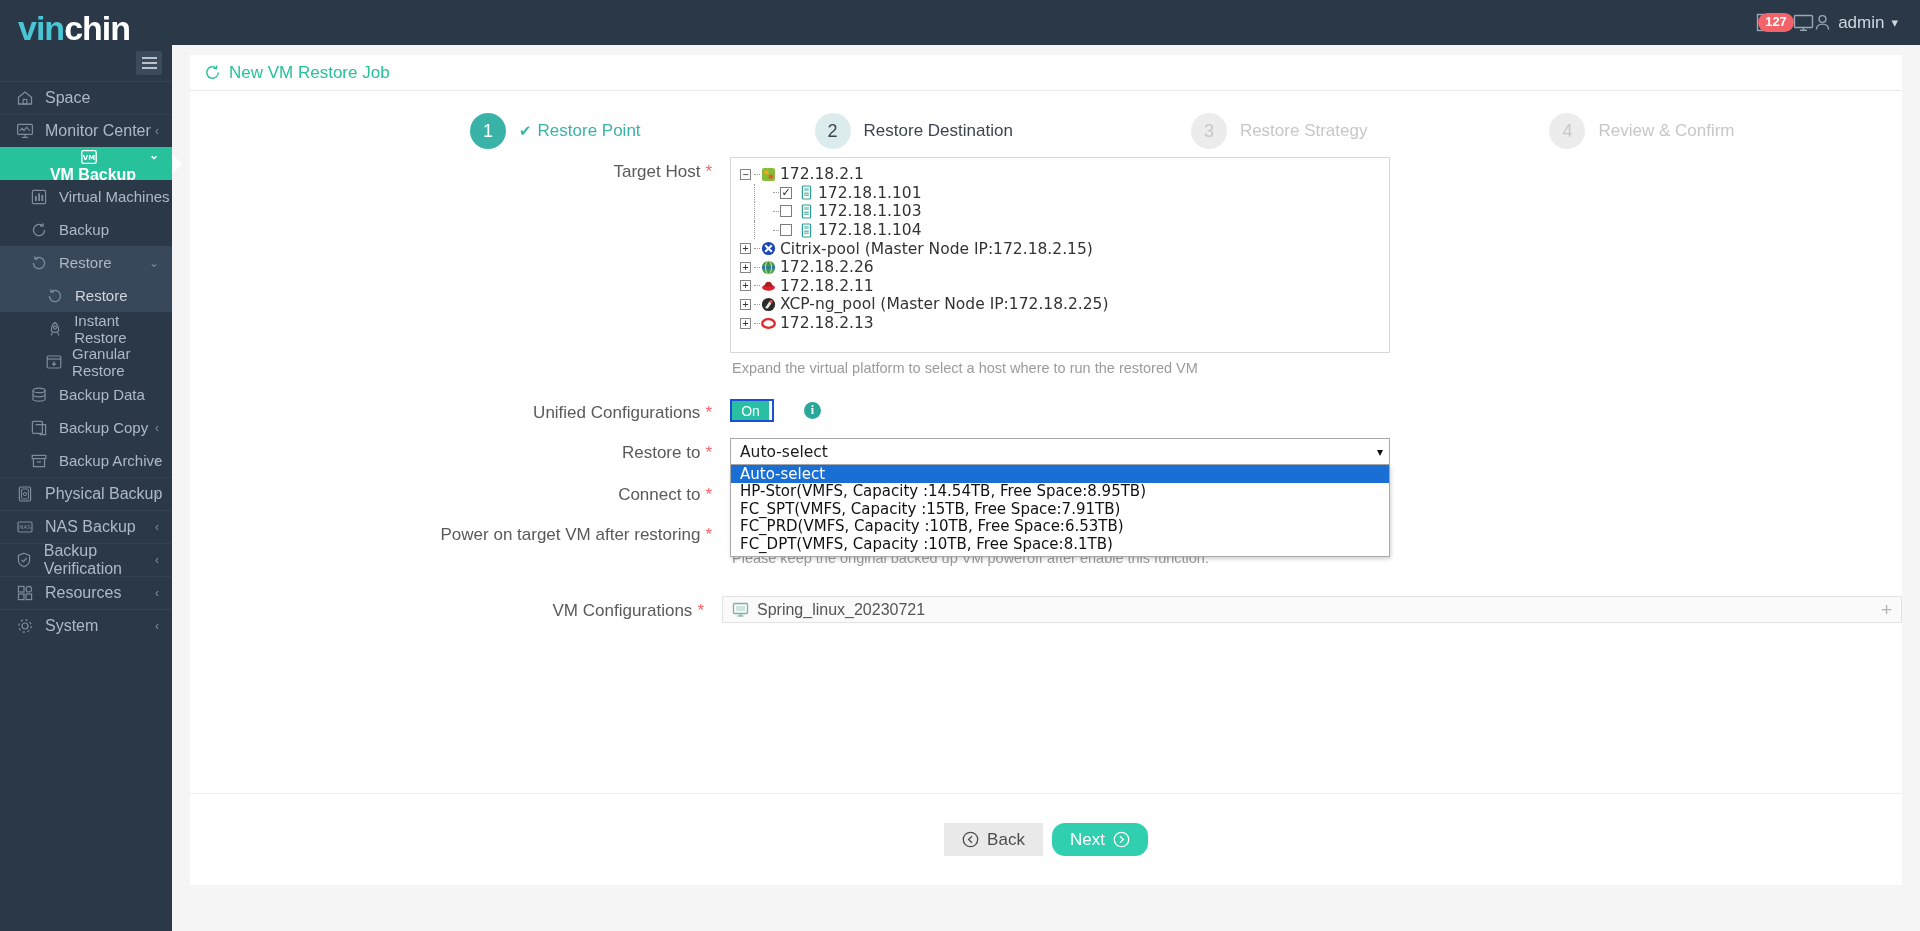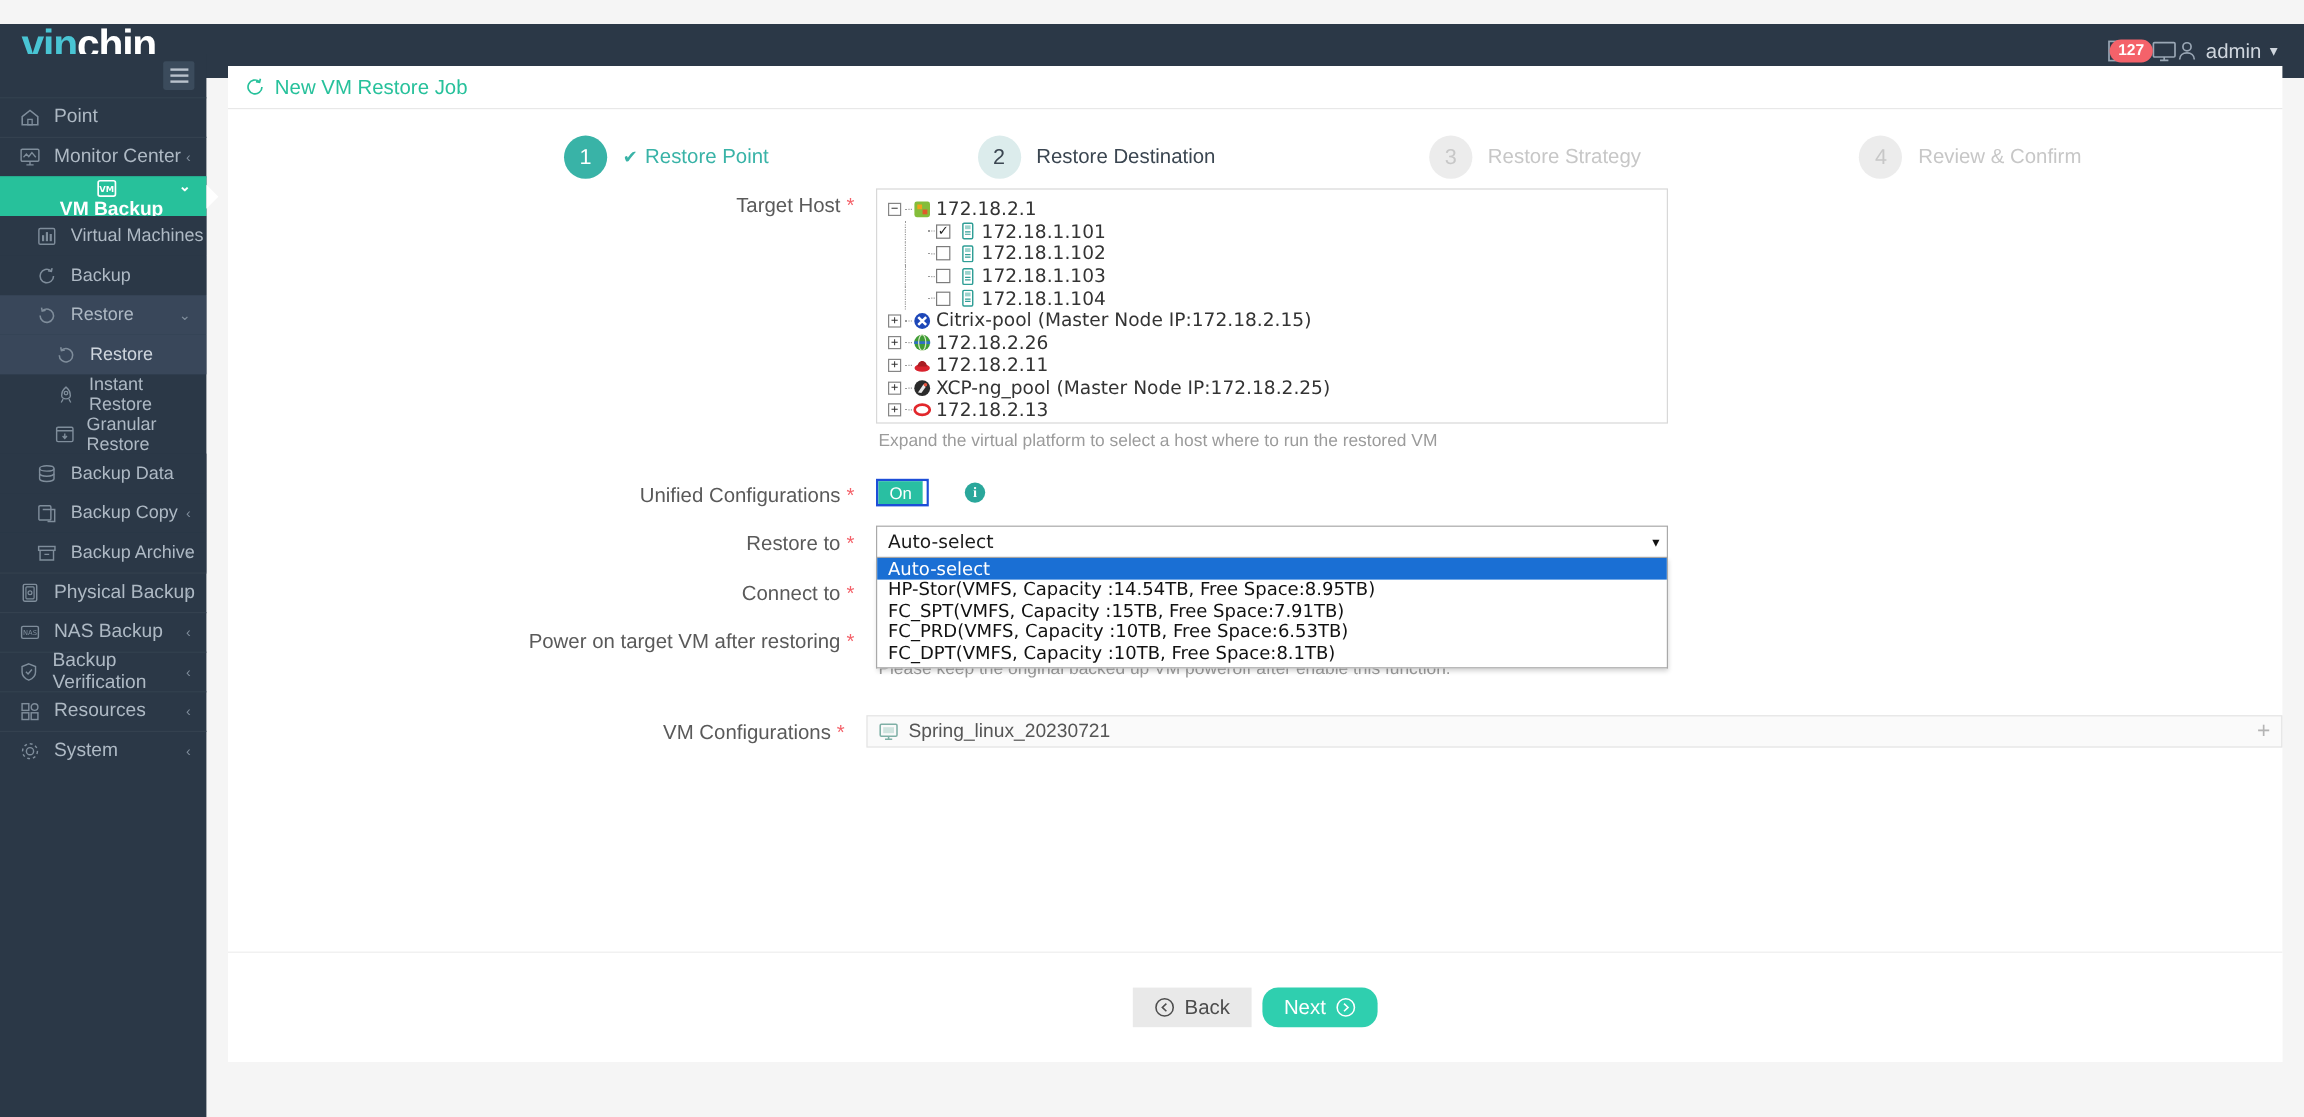--- a/index.html
+++ b/index.html
@@ -6,21 +6,21 @@
   html, body { margin:0; padding:0; }
   body {
     width:1920px; height:931px;
     font-family:"Liberation Sans", sans-serif;
     background:#f5f5f5; overflow:hidden;
     font-size:17px; color:#4b4b4b;
   }
   
   .topbar {
     position:absolute; top:0; left:0; width:1920px; height:45px;
-    background:#2b3847; display:flex; align-items:flex-start;margin-top:20px;
+    background:#2b3847; display:flex; align-items:flex-end;
   }
   .logo { margin-left:18px; font-size:34px; font-weight:bold; letter-spacing:-1px; line-height:1; }
   .logo .a { color:#49c5d4; }
   .logo .b { color:#ffffff; }
   .topright { position:absolute; right:22px; top:0; height:45px; display:flex; align-items:center; }
   .ticon { color:#9aa7b5; display:flex; align-items:center; }
   .bellwrap { position:relative; display:flex; align-items:center; }
   .badge {
     position:absolute; left:-16px; top:0px; background:#f4626a; color:#fff;
     border-radius:11px; font-size:13px; padding:1px 7px 2px; font-weight:bold; line-height:1.25;
@@ -213,21 +213,21 @@
       </div>
   </div>
   <ul class="snav" id="snav">
       <li class="sitem">
         <span class="ic">
           <svg class="svg" width="18" height="18" viewBox="0 0 18 18">
             <path d="M2.5 8.2 9 3l6.5 5.2V15H2.5z" fill="none" stroke="#7f8d9b" stroke-width="1.3"></path>
             <rect x="7.2" y="10.5" width="3.6" height="4.5" fill="none" stroke="#7f8d9b" stroke-width="1.1"></rect>
           </svg>
         </span>
-        <span>Point</span>
+        <span>Space</span>
       </li>
       <li class="sitem">
         <span class="ic">
           <svg class="svg" width="18" height="18" viewBox="0 0 18 18">
             <rect x="1.6" y="2.4" width="14.8" height="10" rx="1" fill="none" stroke="#7f8d9b" stroke-width="1.2"></rect>
             <path d="M3.6 9 6 6.4 8 8.6 10.6 5.2 13.8 9" fill="none" stroke="#7f8d9b" stroke-width="1.1"></path>
             <line x1="6" y1="15.4" x2="12" y2="15.4" stroke="#7f8d9b" stroke-width="1.2"></line>
             <line x1="9" y1="12.4" x2="9" y2="15.4" stroke="#7f8d9b" stroke-width="1.2"></line>
           </svg>
         </span>
@@ -451,34 +451,20 @@
                 </span>
                 <span class="ti">
                   <svg class="svg" width="15" height="15" viewBox="0 0 15 15">
                     <rect x="3.4" y="1" width="8.2" height="13" rx="1" fill="#ffffff" stroke="#2f9e96" stroke-width="1.2"></rect>
                     <rect x="5.2" y="2.8" width="4.6" height="3.2" fill="#9ad3cd"></rect>
                     <line x1="5.2" y1="8.2" x2="9.8" y2="8.2" stroke="#2f9e96" stroke-width="1"></line>
                     <line x1="5.2" y1="10.2" x2="9.8" y2="10.2" stroke="#2f9e96" stroke-width="1"></line>
                   </svg>
                 </span>
                 <span class="tlabel">172.18.1.101</span>
-              </div>
-              <div class="tnode child">
-                <span class="vline"></span>
-                <span class="dotleader"></span>
-                <span class="cb"></span>
-                <span class="ti">
-                  <svg class="svg" width="15" height="15" viewBox="0 0 15 15">
-                    <rect x="3.4" y="1" width="8.2" height="13" rx="1" fill="#ffffff" stroke="#2f9e96" stroke-width="1.2"></rect>
-                    <rect x="5.2" y="2.8" width="4.6" height="3.2" fill="#9ad3cd"></rect>
-                    <line x1="5.2" y1="8.2" x2="9.8" y2="8.2" stroke="#2f9e96" stroke-width="1"></line>
-                    <line x1="5.2" y1="10.2" x2="9.8" y2="10.2" stroke="#2f9e96" stroke-width="1"></line>
-                  </svg>
-                </span>
-                <span class="tlabel">172.18.1.102</span>
               </div>
               <div class="tnode child">
                 <span class="vline"></span>
                 <span class="dotleader"></span>
                 <span class="cb"></span>
                 <span class="ti">
                   <svg class="svg" width="15" height="15" viewBox="0 0 15 15">
                     <rect x="3.4" y="1" width="8.2" height="13" rx="1" fill="#ffffff" stroke="#2f9e96" stroke-width="1.2"></rect>
                     <rect x="5.2" y="2.8" width="4.6" height="3.2" fill="#9ad3cd"></rect>
                     <line x1="5.2" y1="8.2" x2="9.8" y2="8.2" stroke="#2f9e96" stroke-width="1"></line>

